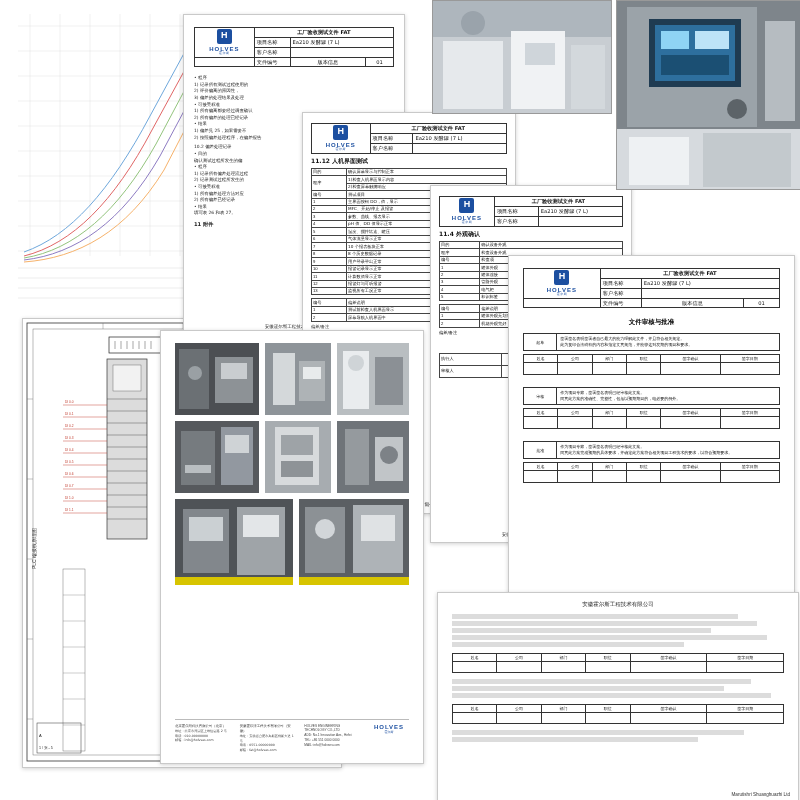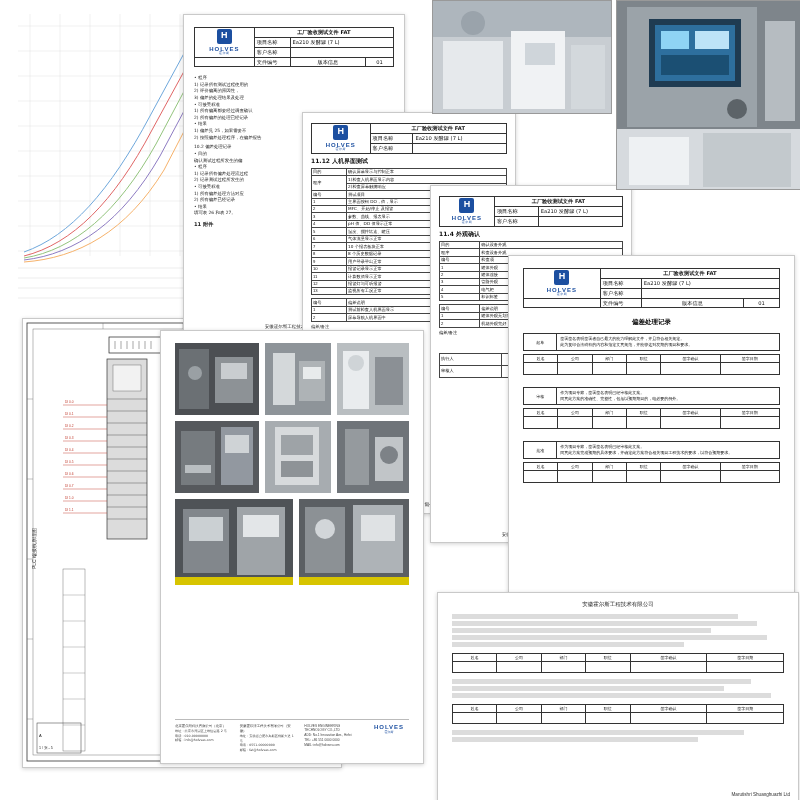--- a/index.html
+++ b/index.html
@@ -491,21 +491,21 @@
         </tr>
         <tr>
           <td class="cn" style="text-align:center"></td>
           <td class="cn">文件编号</td>
           <td class="cn" style="text-align:center">版本信息</td>
           <td class="cn" style="text-align:center;width:14%">01</td>
         </tr>
       </tbody>
         </table>
 
-      <div class="cn" style="text-align:center;font-size:6.5px;font-weight:bold;margin:10px 0 6px 0;">偏差处理记录</div>
+      <div class="cn" style="text-align:center;font-size:6.5px;font-weight:bold;margin:10px 0 6px 0;">文件审核与批准</div>
 
       <div>
         <table class="signtbl">
           <tbody>
               <tr>
             <td class="cn" style="width:13%">起草</td>
             <td class="cn" style="text-align:left;padding:2px 3px;line-height:1.5">
               <span>签署签名表明签署者自己最大的能力理解此文件，并且符合相关规定。</span><br>
               <span>此为复印合法或有的内容和指定文意规范，并能够达到发期的项目和要求。</span>
             </td>

